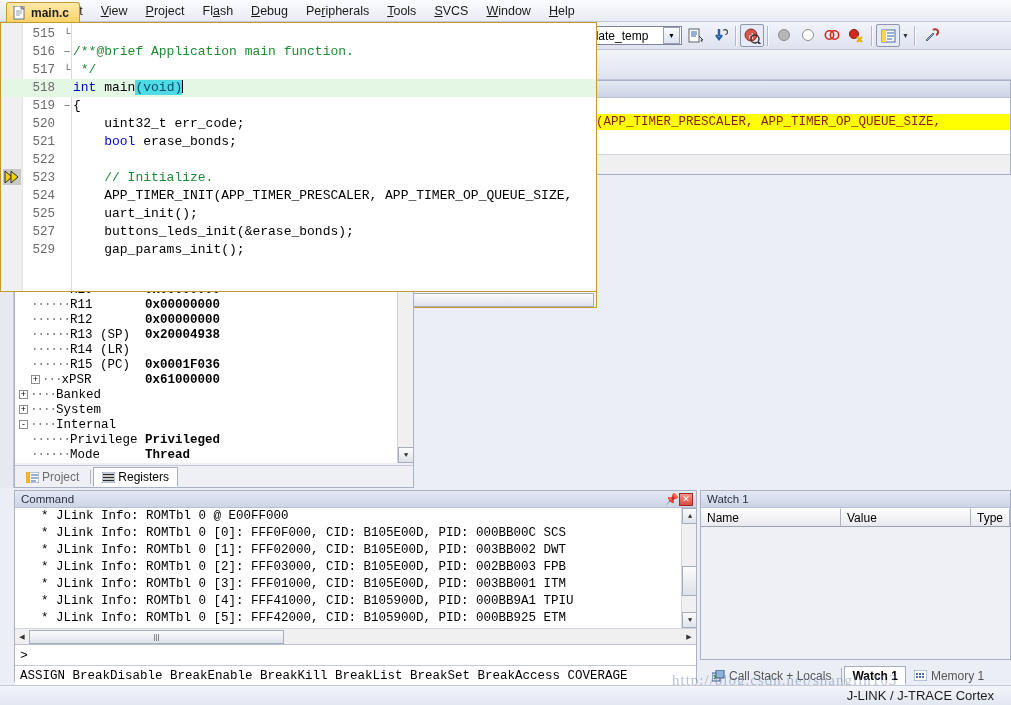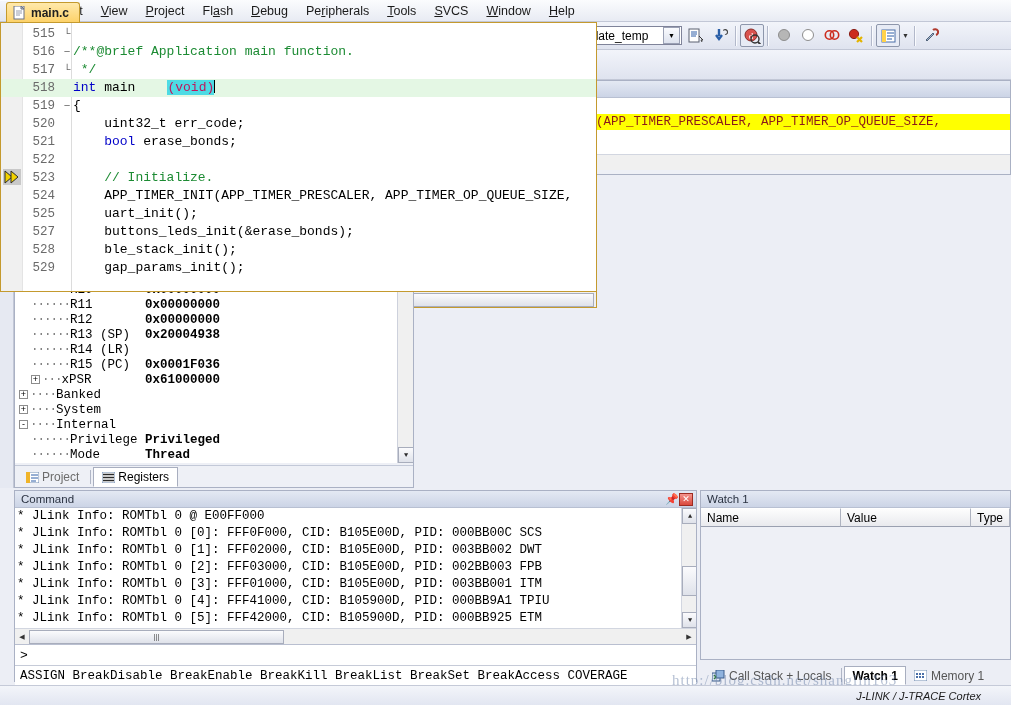--- a/index.html
+++ b/index.html
@@ -176,31 +176,31 @@
   .ed-line { height: 18px; line-height: 18px; white-space: nowrap; position:relative; }
   .ed-num { position:absolute; left: 22px; width: 32px; text-align:right;
       color: #6a6a6a; font-size: 12.5px; }
   .ed-fold { position:absolute; left: 60px; width: 12px; text-align:center;
       color:#666; font-size: 11px; }
   .ed-txt { position:absolute; left: 72px; color:#000; }
   .ed-line.cur { background: #e4f7e4; }
   .ed-sep { position:absolute; left: 70px; top:0; width:1px; height:270px;
      background:#dcdcdc; }
   .kw { color: #0000c8; }
-  .sel { background: #4ddbe4; color:#be185d;margin-left:32px; }
+  .sel { background: #4ddbe4; color:#0c4a6e; }
   .caret { display:inline-block; width:1px; height:13px; background:#000;
      vertical-align:-2px; }
   .arrow-marker { position:absolute; left:2px; width:18px; height:16px; }
 
   
   #cmd { left: 14px; top: 490px; width: 683px; height: 192px;
          border: 1px solid #aab1c4; background:#eef0f6; }
   .cmd-body { background:#fff; height: 120px; position:relative; overflow:hidden;
      font-family: "Liberation Mono", monospace; font-size: 12.5px; padding-left:2px;}
-  .cmd-line { height: 17px; line-height: 17px; white-space: nowrap; }
+  .cmd-line { height: 17px; line-height: 17px; white-space: nowrap; margin-left: 24px; }
   .cmd-sb { position:absolute; right:0; top:0; width: 15px; height: 120px;
      background:#f0f0f0; border-left:1px solid #d2d6e0;}
   .cmd-input { height: 21px; background:#fff; border-top:1px solid #b9bfd0;
      font-family: "Liberation Mono", monospace; font-size: 13px;
      display:flex; align-items:center; padding-left: 5px; }
   .cmd-status { height: 20px; background:#fff; border-top:1px solid #c6cbd8;
      font-family: "Liberation Mono", monospace; font-size: 12.5px;
      display:flex; align-items:center; padding-left: 5px; color:#000;
      letter-spacing: 0px; }
 
@@ -226,21 +226,21 @@
   .btabs { position:absolute; left: 700px; top: 663px; height: 22px; width: 311px;
      display:flex; align-items:flex-end; padding-left:4px; }
   .btab { height:19px; display:flex; align-items:center; gap:4px; padding:0 7px;
      font-size:12px; color:#555; cursor:default; border:1px solid transparent;}
   .btab.active { background:#fff; border:1px solid #a8aebf; border-bottom-color:#fff;
      color:#000; font-weight:bold;}
 
   .statusbar { position:absolute; left:0; top: 685px; width: 1011px; height: 20px;
      background: linear-gradient(#f3f5fa,#e2e6f1); border-top:1px solid #c5cad8;
      display:flex; align-items:center; }
-  .status-right { position:absolute; right: 30px; font-size: 11px; color:#1b1b1b;font-style:italic; }
+  .status-right { position:absolute; right: 17px; font-size: 13px; color:#1b1b1b; }
 
   .watermark { position:absolute; left: 672px; top: 672px; font-size: 15px;
      color: rgba(120,140,175,0.55); font-family:"Liberation Serif", serif;
      pointer-events:none; white-space:nowrap; letter-spacing:1px; }
 </style>
 </head>
 <body>
 
 <div id="app">
 
@@ -911,25 +911,20 @@
           </div>
           <div class="ed-line">
             <span class="ed-num">525</span>
             <span class="ed-fold"></span>
             <span class="ed-txt">&nbsp;&nbsp;&nbsp;&nbsp;uart_init();</span>
           </div>
           <div class="ed-line">
             <span class="ed-num">527</span>
             <span class="ed-fold"></span>
             <span class="ed-txt">&nbsp;&nbsp;&nbsp;&nbsp;buttons_leds_init(&amp;erase_bonds);</span>
-          </div>
-          <div class="ed-line">
-            <span class="ed-num">528</span>
-            <span class="ed-fold"></span>
-            <span class="ed-txt">&nbsp;&nbsp;&nbsp;&nbsp;ble_stack_init();</span>
           </div>
           <div class="ed-line">
             <span class="ed-num">529</span>
             <span class="ed-fold"></span>
             <span class="ed-txt">&nbsp;&nbsp;&nbsp;&nbsp;gap_params_init();</span>
           </div>
         </div>
     </div>
     <div class="hscroll" style="border:1px solid #c49a2e;border-top:none;">
       <div class="hs-btn">◀</div>

